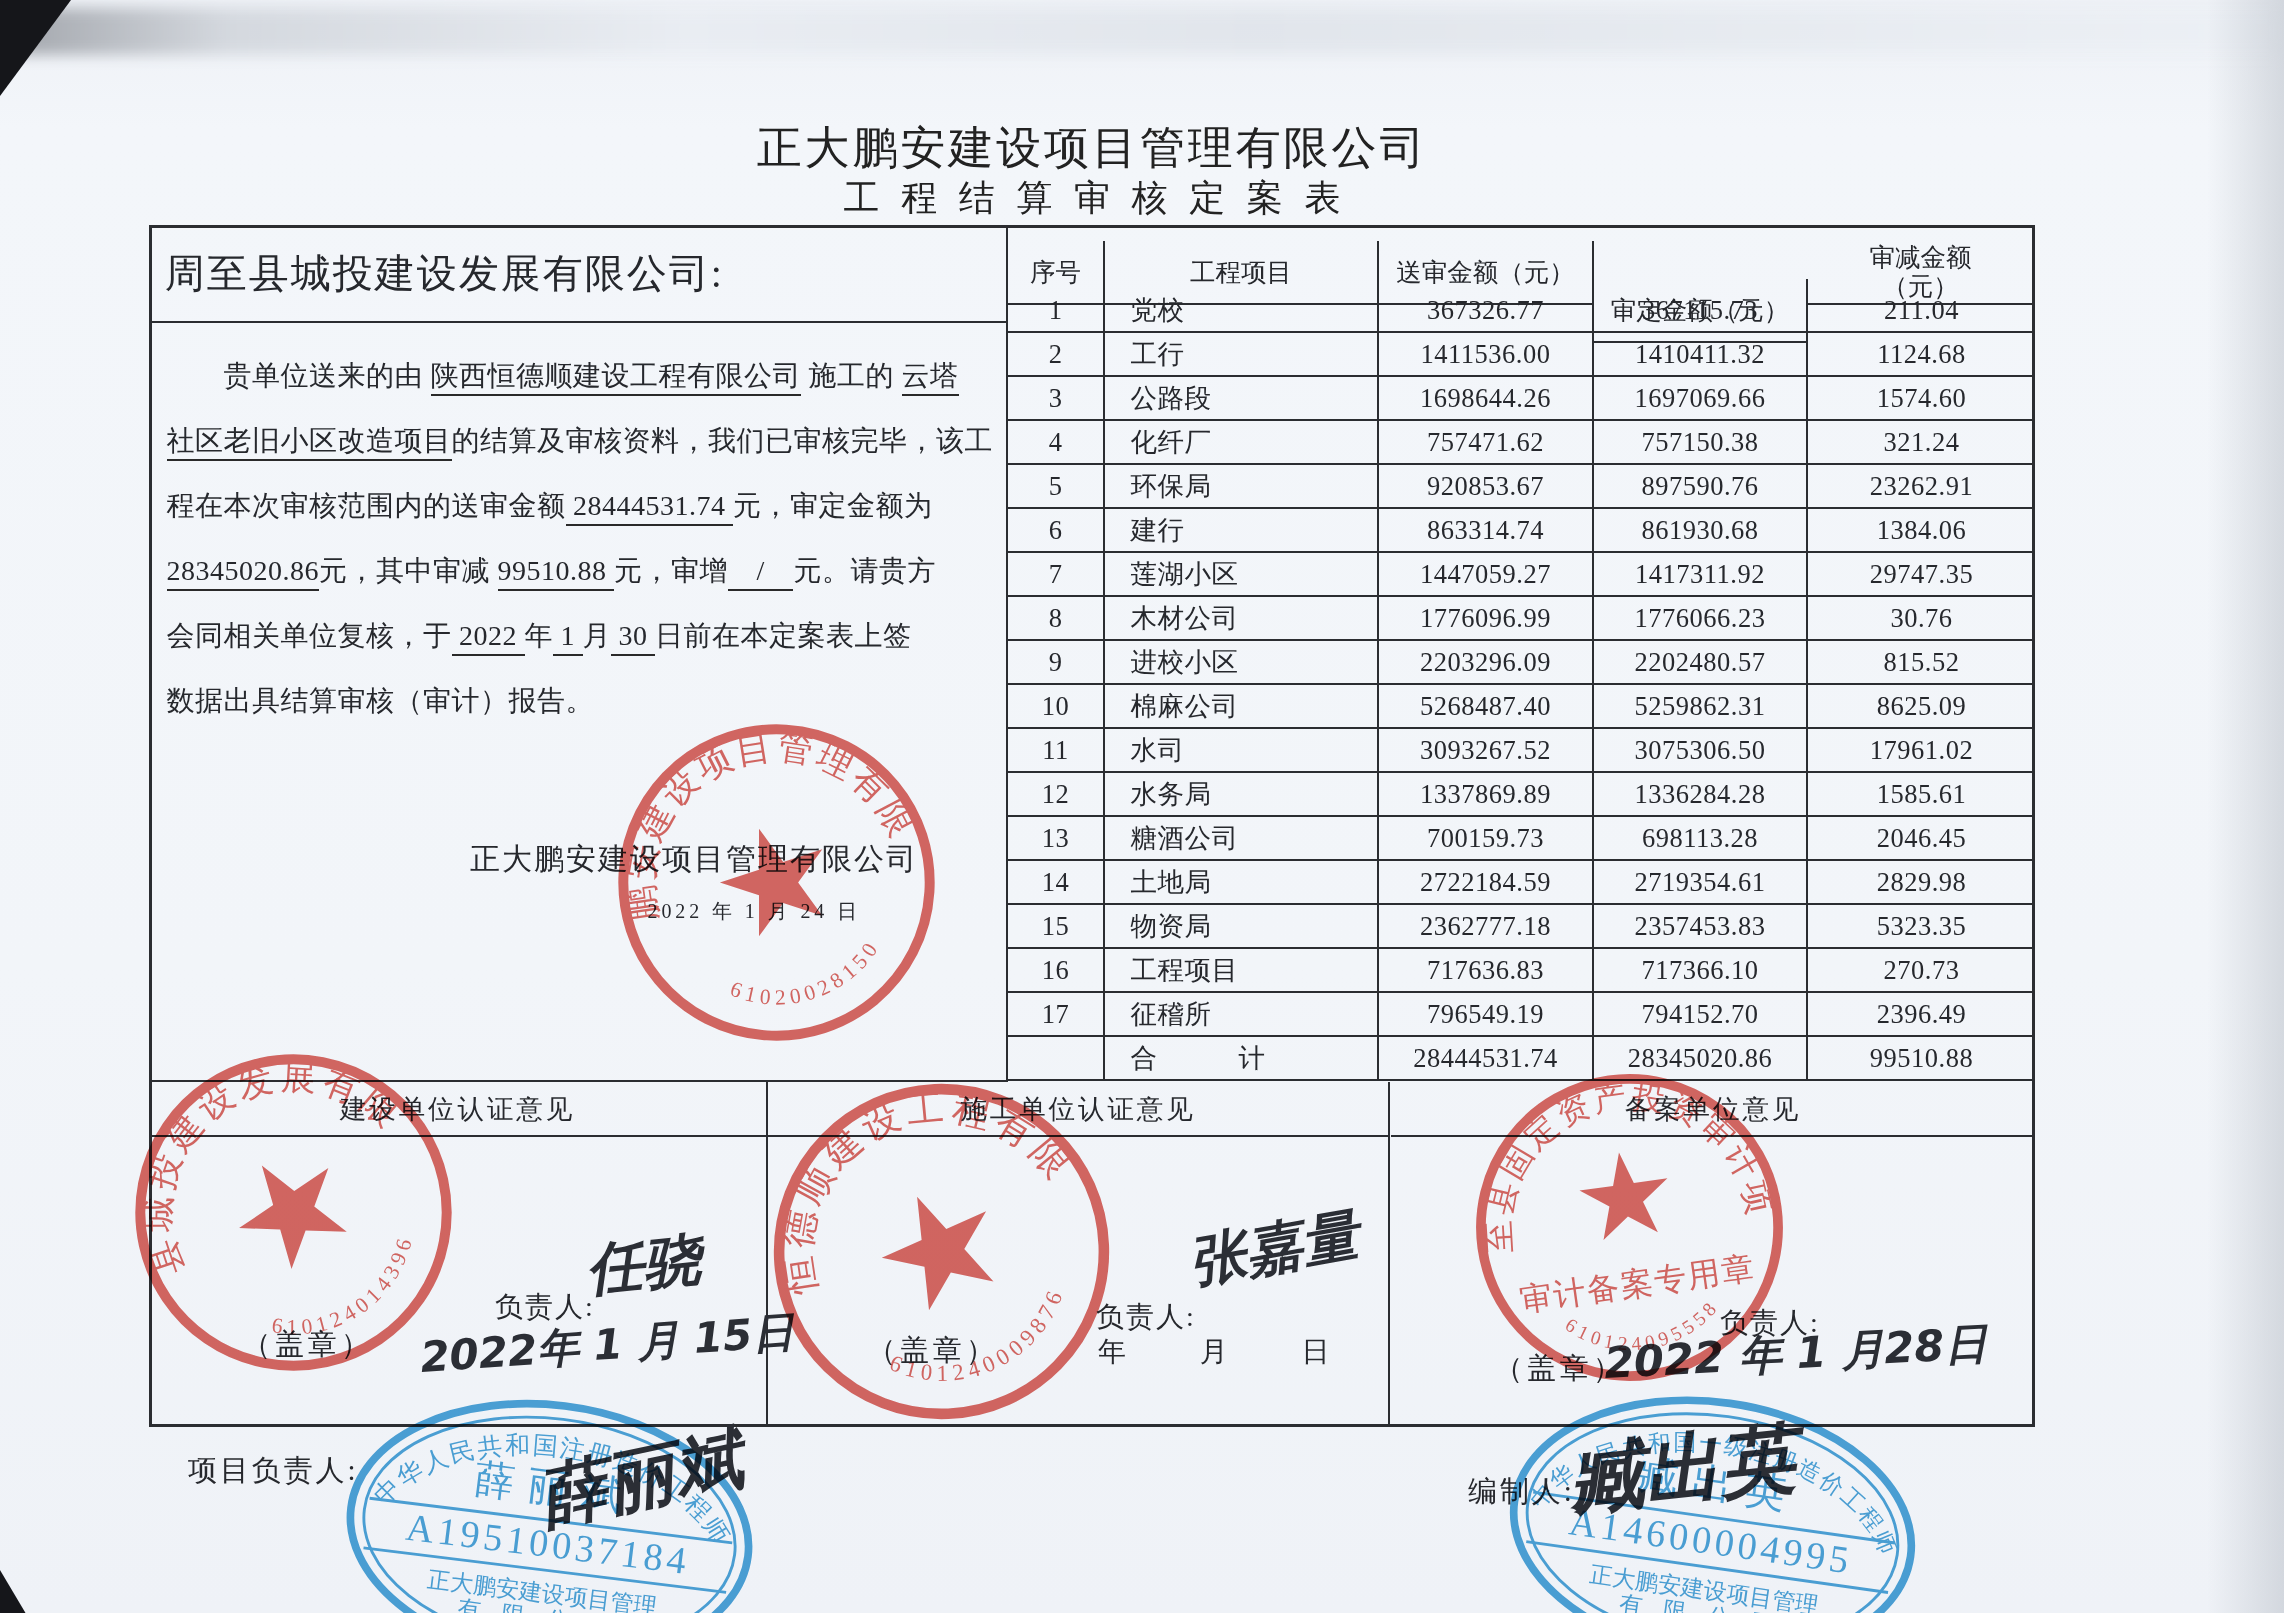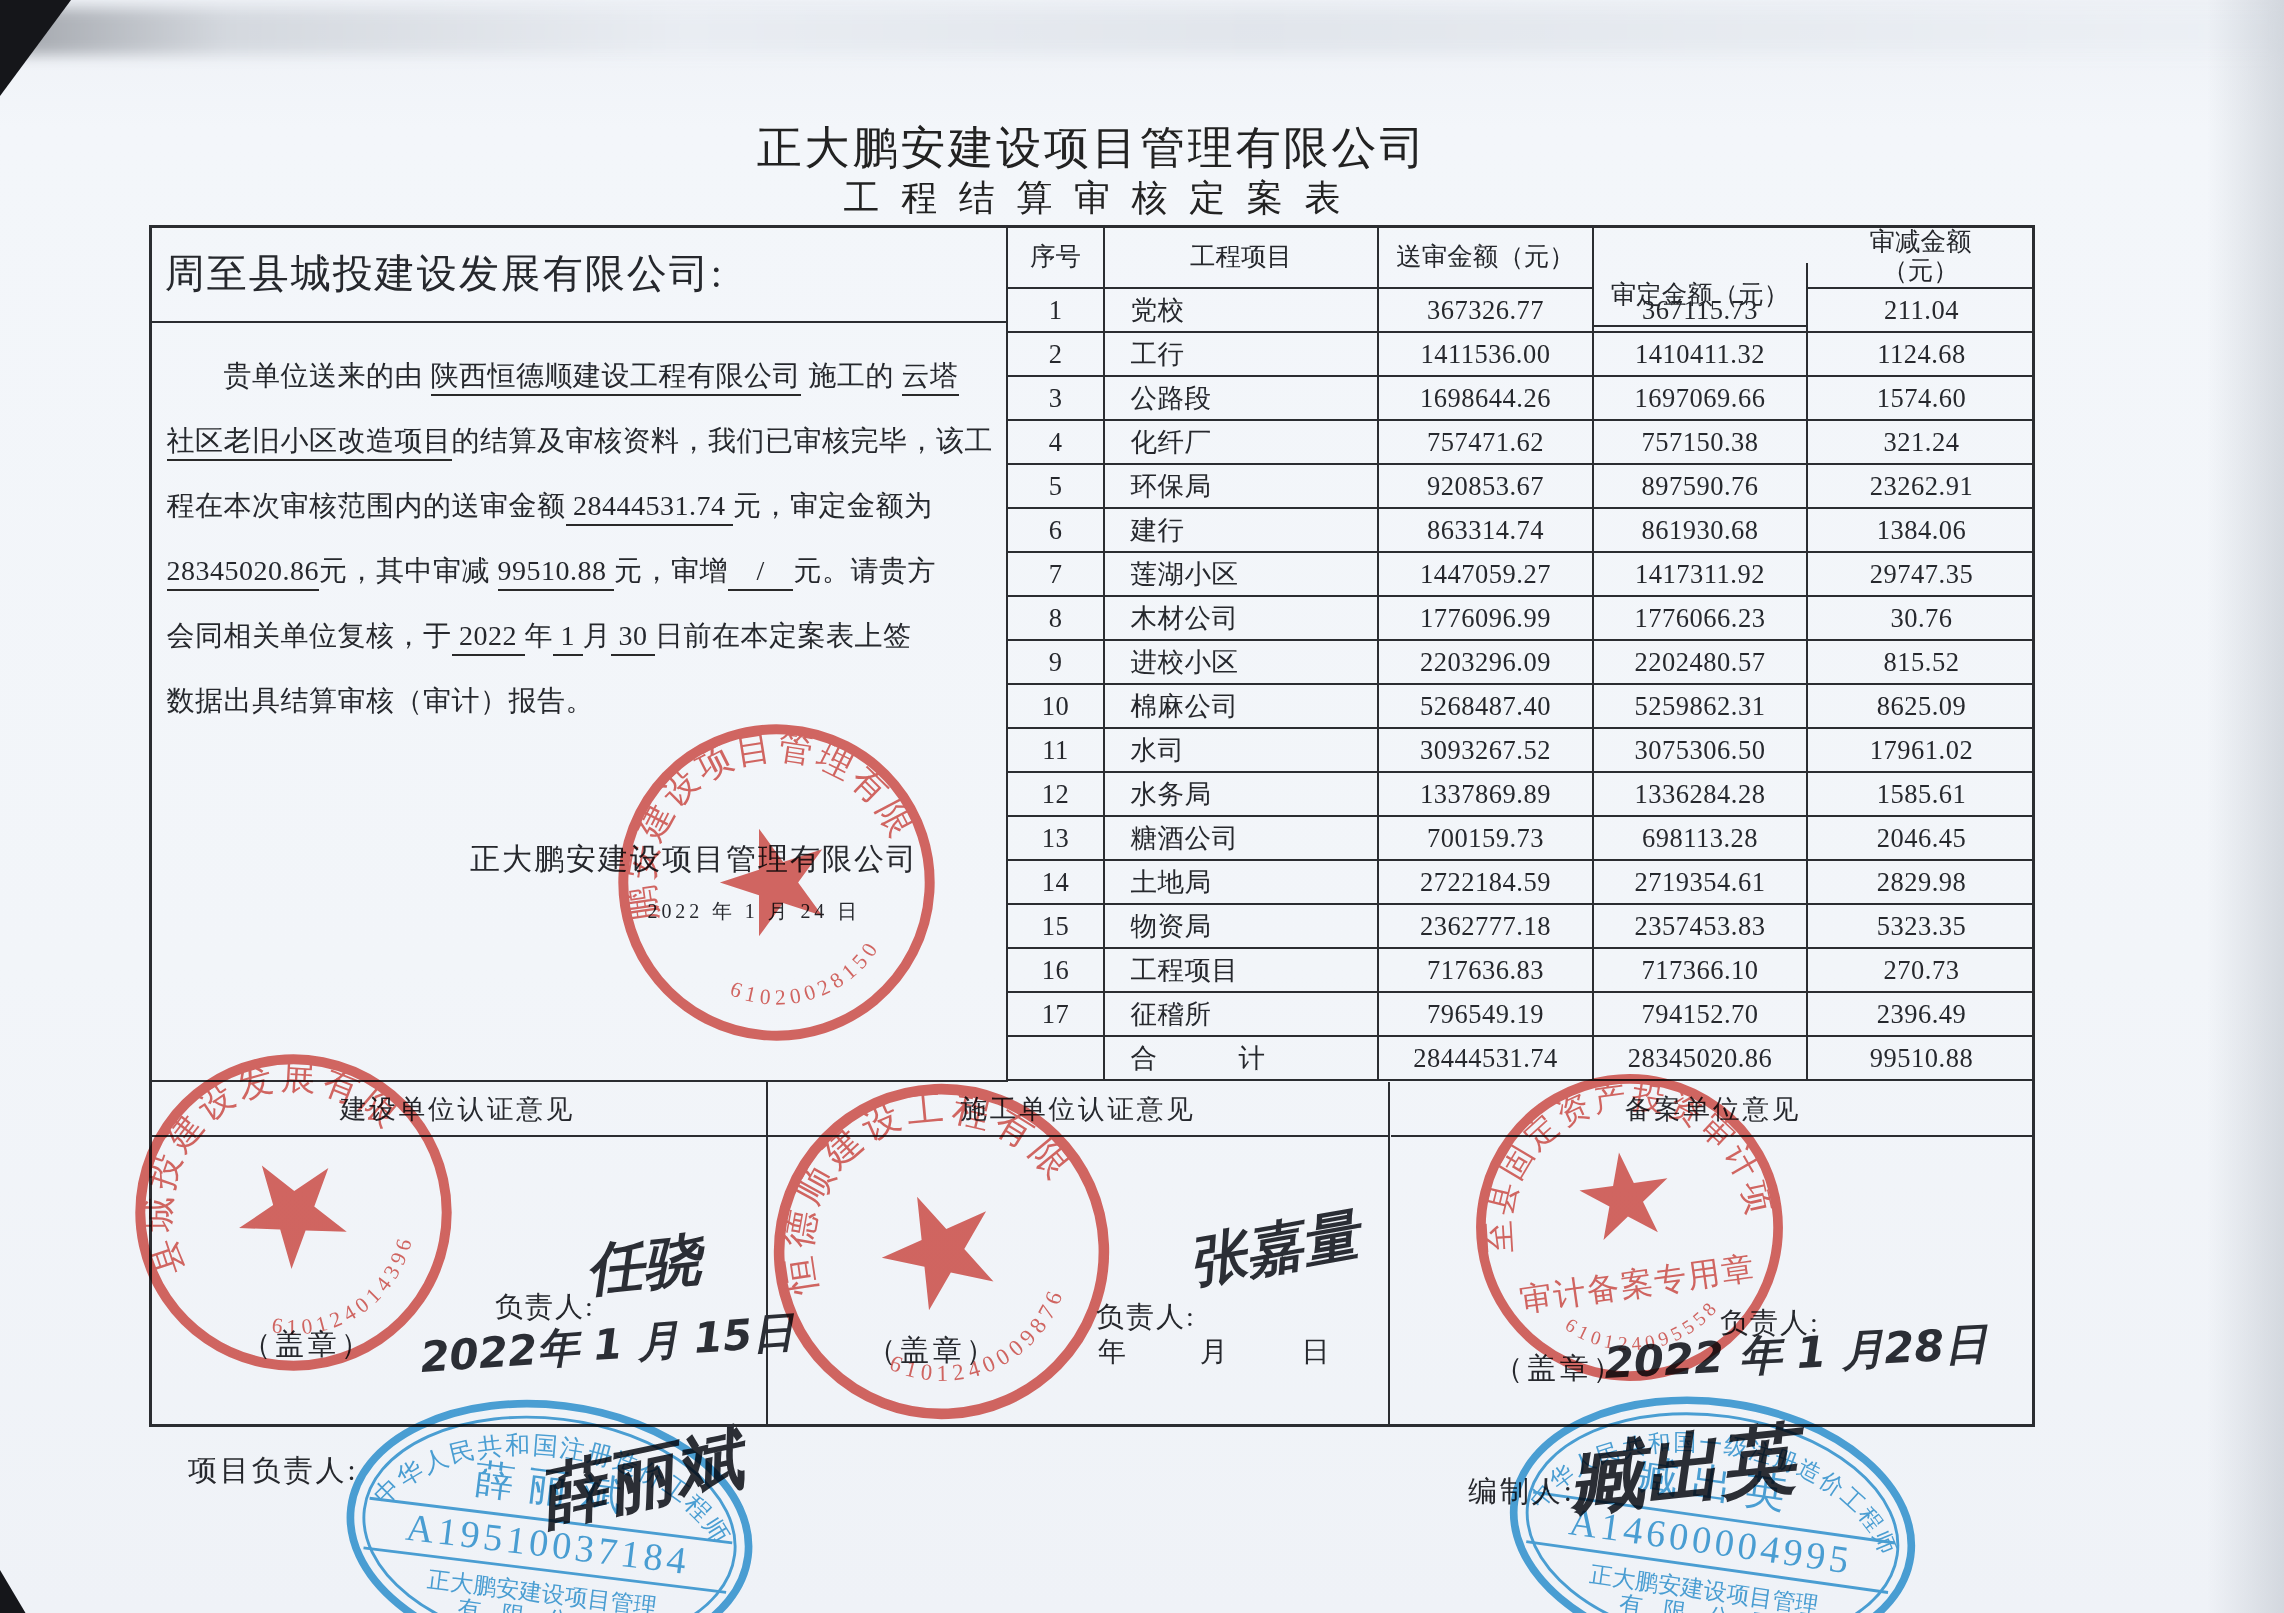--- a/index.html
+++ b/index.html
@@ -42,21 +42,21 @@
 
   .letter{left:149px;top:323px;width:859px;height:759px;padding:19.6px 17.6px 0 17.6px;
     font-size:28px;line-height:65px;letter-spacing:0.5px;}
   .lline{white-space:nowrap;}
   .lline .u{border-bottom:2px solid #2a2a2a;padding-bottom:3.9px;}
   .letter-sign{left:149px;top:839px;width:859px;text-align:right;padding-right:90px;
     font-size:30px;letter-spacing:2px;}
   .letter-date{left:149px;top:898px;width:859px;text-align:right;padding-right:147px;
     font-size:20px;letter-spacing:3.9px;}
 
-  .thead{top:225px;height:64px;display:flex;align-items:center;justify-content:center;
+  .thead{top:241px;height:64px;display:flex;align-items:center;justify-content:center;
     text-align:center;font-size:25.5px;line-height:29px;}
   .grid{left:1008px;top:289px;width:1027px;height:793px;display:grid;
     grid-template-columns:97px 274px 215px 214px 1fr;grid-auto-rows:44px;}
   .cell{display:flex;align-items:center;justify-content:center;
     border-right:2px solid var(--line);border-bottom:2px solid var(--line);
     box-sizing:border-box;font-size:26.5px;letter-spacing:0.5px;overflow:hidden;}
   .cell.col1{justify-content:flex-start;padding-left:25.5px;}
   .cell.col4{border-right:none;}
 
   .cert-h{top:1082px;height:55px;display:flex;align-items:center;justify-content:center;

